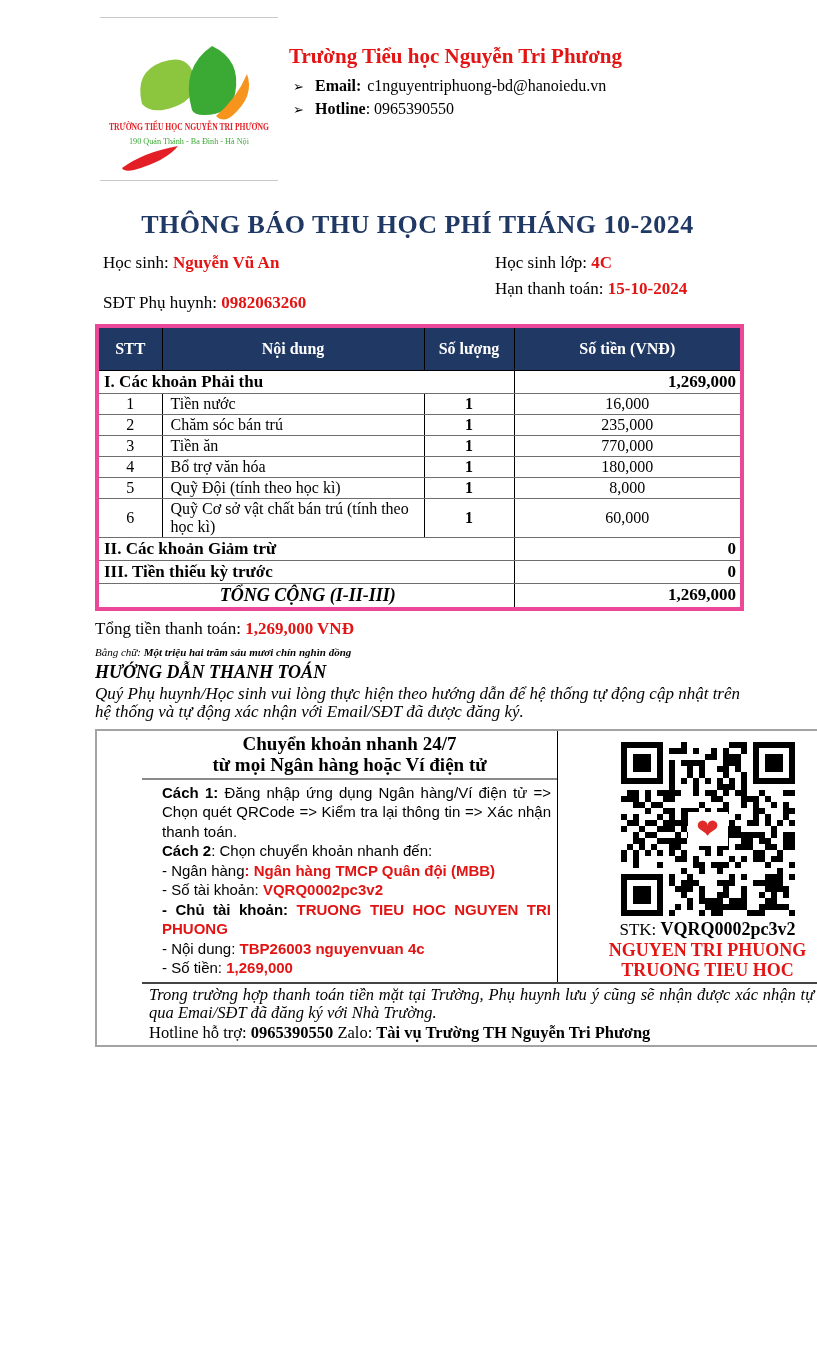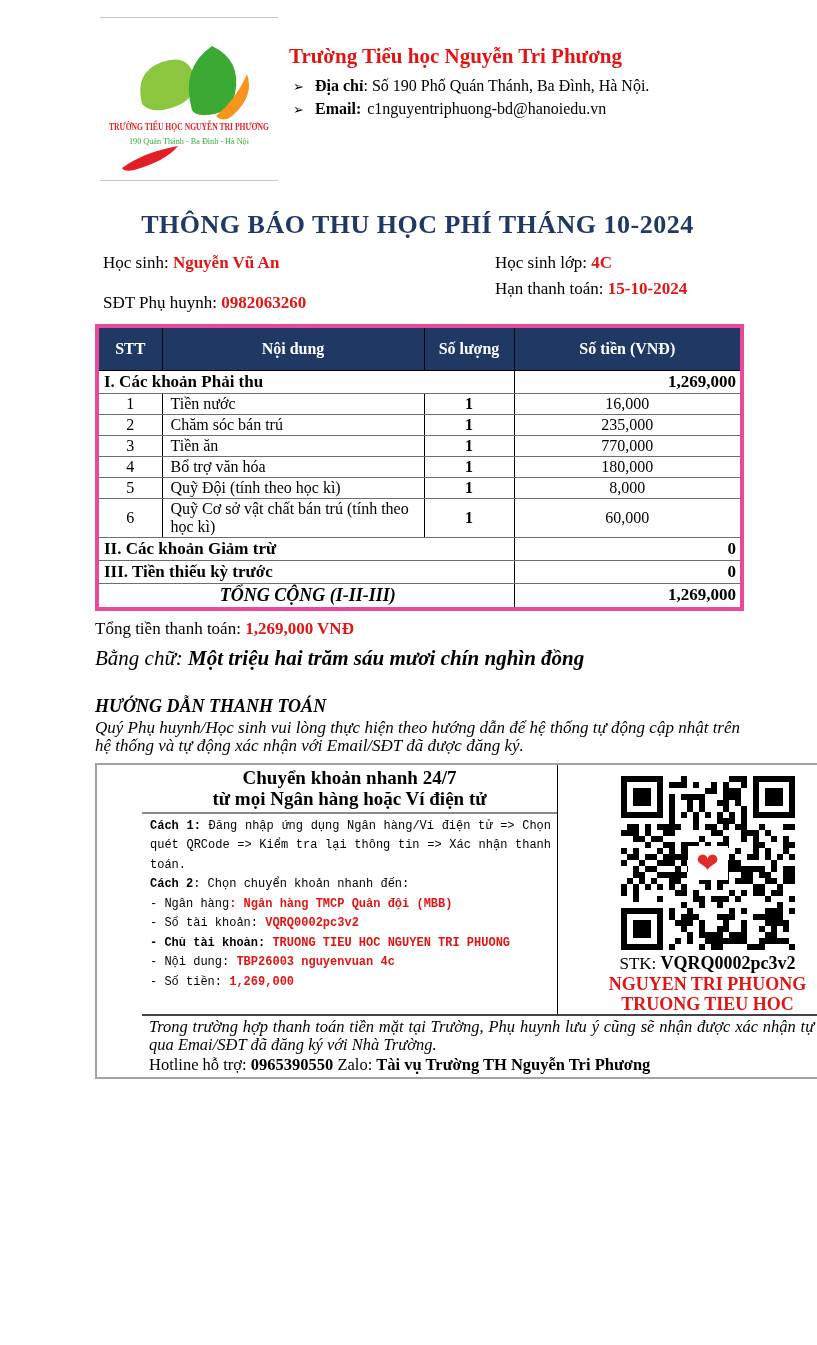--- a/index.html
+++ b/index.html
@@ -50,30 +50,30 @@
   td.amt { text-align:center; }
   tr.section td.label { font-weight:bold; font-size:17px; padding-left:5px; }
   tr.section td.amt-b { font-weight:bold; text-align:right; padding-right:4px; font-size:17px; }
   tr.total td.label { font-weight:bold; font-style:italic; text-align:center; font-size:18px; }
   tr.item td { height:21px; }
   tr.tall td { height:38px; }
   
   .after-table { margin:8px 77px 0 95px; }
   .line-total { font-size:17px; margin-top:6px; }
   .line-total .val { color:var(--red); font-weight:bold; }
-  .line-words { font-size:21px; font-style:italic; margin-top:7px; }
+  .line-words { font-size:11px; font-style:italic; margin-top:7px; }
   .line-words .val { font-weight:bold; }
-  .guide-title { font-size:18px; font-weight:bold; font-style:italic; margin-top:25px; }
+  .guide-title { font-size:18px; font-weight:bold; font-style:italic; margin-top:4px; }
   .guide-text { font-size:17px; font-style:italic; line-height:18.5px; text-align:justify; margin-top:2px; }
   
   .pay-box { margin:7px 77px 0 95px; width:764px; border:2px solid #a3a3a3;padding-left:45px; }
   .pay-grid { display:grid; grid-template-columns:416px 1fr; }
   .pay-left { border-right:1px solid #000; }
   .pay-head { text-align:center; font-weight:bold; font-size:19px; line-height:21px; padding:2px 4px 3px 4px; border-bottom:2px solid #8a8a8a; }
-  .pay-methods { font-family:Liberation Mono, monospace; font-size:12px; line-height:19.5px; padding:3px 6px 4px 8px; text-align:justify; }
+  .pay-methods { font-family:Liberation Sans, sans-serif; font-size:15px; line-height:19.5px; padding:3px 6px 4px 8px; text-align:justify;margin-left:12px; }
   .pay-methods b { font-weight:bold; }
   .rv { color:var(--red); font-weight:bold; }
   .pay-right { text-align:center; padding-top:8px; }
   .qr-wrap { position:relative; width:180px; height:180px; margin:0 auto; background:#fff; }
   .qr-heart {
     position:absolute; left:50%; top:50%; transform:translate(-50%,-50%);
     background:#fff; width:40px; height:34px; line-height:34px;
     color:#e02b2b; font-size:27px; font-family:"DejaVu Sans", sans-serif; text-align:center;
   }
   .stk-line { font-size:17px; }
@@ -95,22 +95,22 @@
         <path d="M38,84 Q30,52 58,42 Q84,33 90,56 Q95,78 70,87 Q48,95 38,84 Z" fill="#8cc63f"></path>
         <path d="M88,90 Q76,48 108,26 Q138,40 131,74 Q126,95 100,95 Q90,95 88,90 Z" fill="#3aaa35"></path>
         <path d="M112,96 Q133,78 143,54 Q151,76 128,96 Q119,103 112,96 Z" fill="#f7941d"></path>
         <text x="85" y="110" text-anchor="middle" textLength="160" lengthAdjust="spacingAndGlyphs" font-size="10" font-weight="bold" fill="#e31e24" font-family="Liberation Serif, serif">TRƯỜNG TIỂU HỌC NGUYỄN TRI PHƯƠNG</text>
         <text x="85" y="124" text-anchor="middle" textLength="120" lengthAdjust="spacingAndGlyphs" font-size="8" fill="#3aaa35" font-family="Liberation Serif, serif">190 Quán Thánh - Ba Đình - Hà Nội</text>
         <path d="M18,148 Q40,132 74,126 Q62,141 30,150 Q20,152 18,148 Z" fill="#e31e24"></path>
       </svg>
     </div>
     <div class="school-info">
       <div class="school-name">Trường Tiểu học Nguyễn Tri Phương</div>
-      <div class="info-line"><span class="bullet">➢</span><b>Địa chỉ</b><span>: Số 190 Phố Quán Thánh, Ba Đình, Hà Nội.</span></div>
       <div class="info-line"><span class="bullet">➢</span><b>Email:</b><span class="email-val">c1nguyentriphuong-bd@hanoiedu.vn</span></div>
+      <div class="info-line"><span class="bullet">➢</span><b>Hotline</b><span>: 0965390550</span></div>
     </div>
   </div>
 
   <div class="title">THÔNG BÁO THU HỌC PHÍ THÁNG 10-2024</div>
 
   <div class="student-grid">
     <div class="student-cell"><span>Học sinh:</span> <span class="val">Nguyễn Vũ An</span></div>
     <div class="student-cell right"><span>Học sinh lớp:</span> <span class="val">4C</span></div>
     <div class="student-cell cell-phone"><span>SĐT Phụ huynh:</span> <span class="val">0982063260</span></div>
     <div class="student-cell right"><span>Hạn thanh toán:</span> <span class="val">15-10-2024</span></div>

